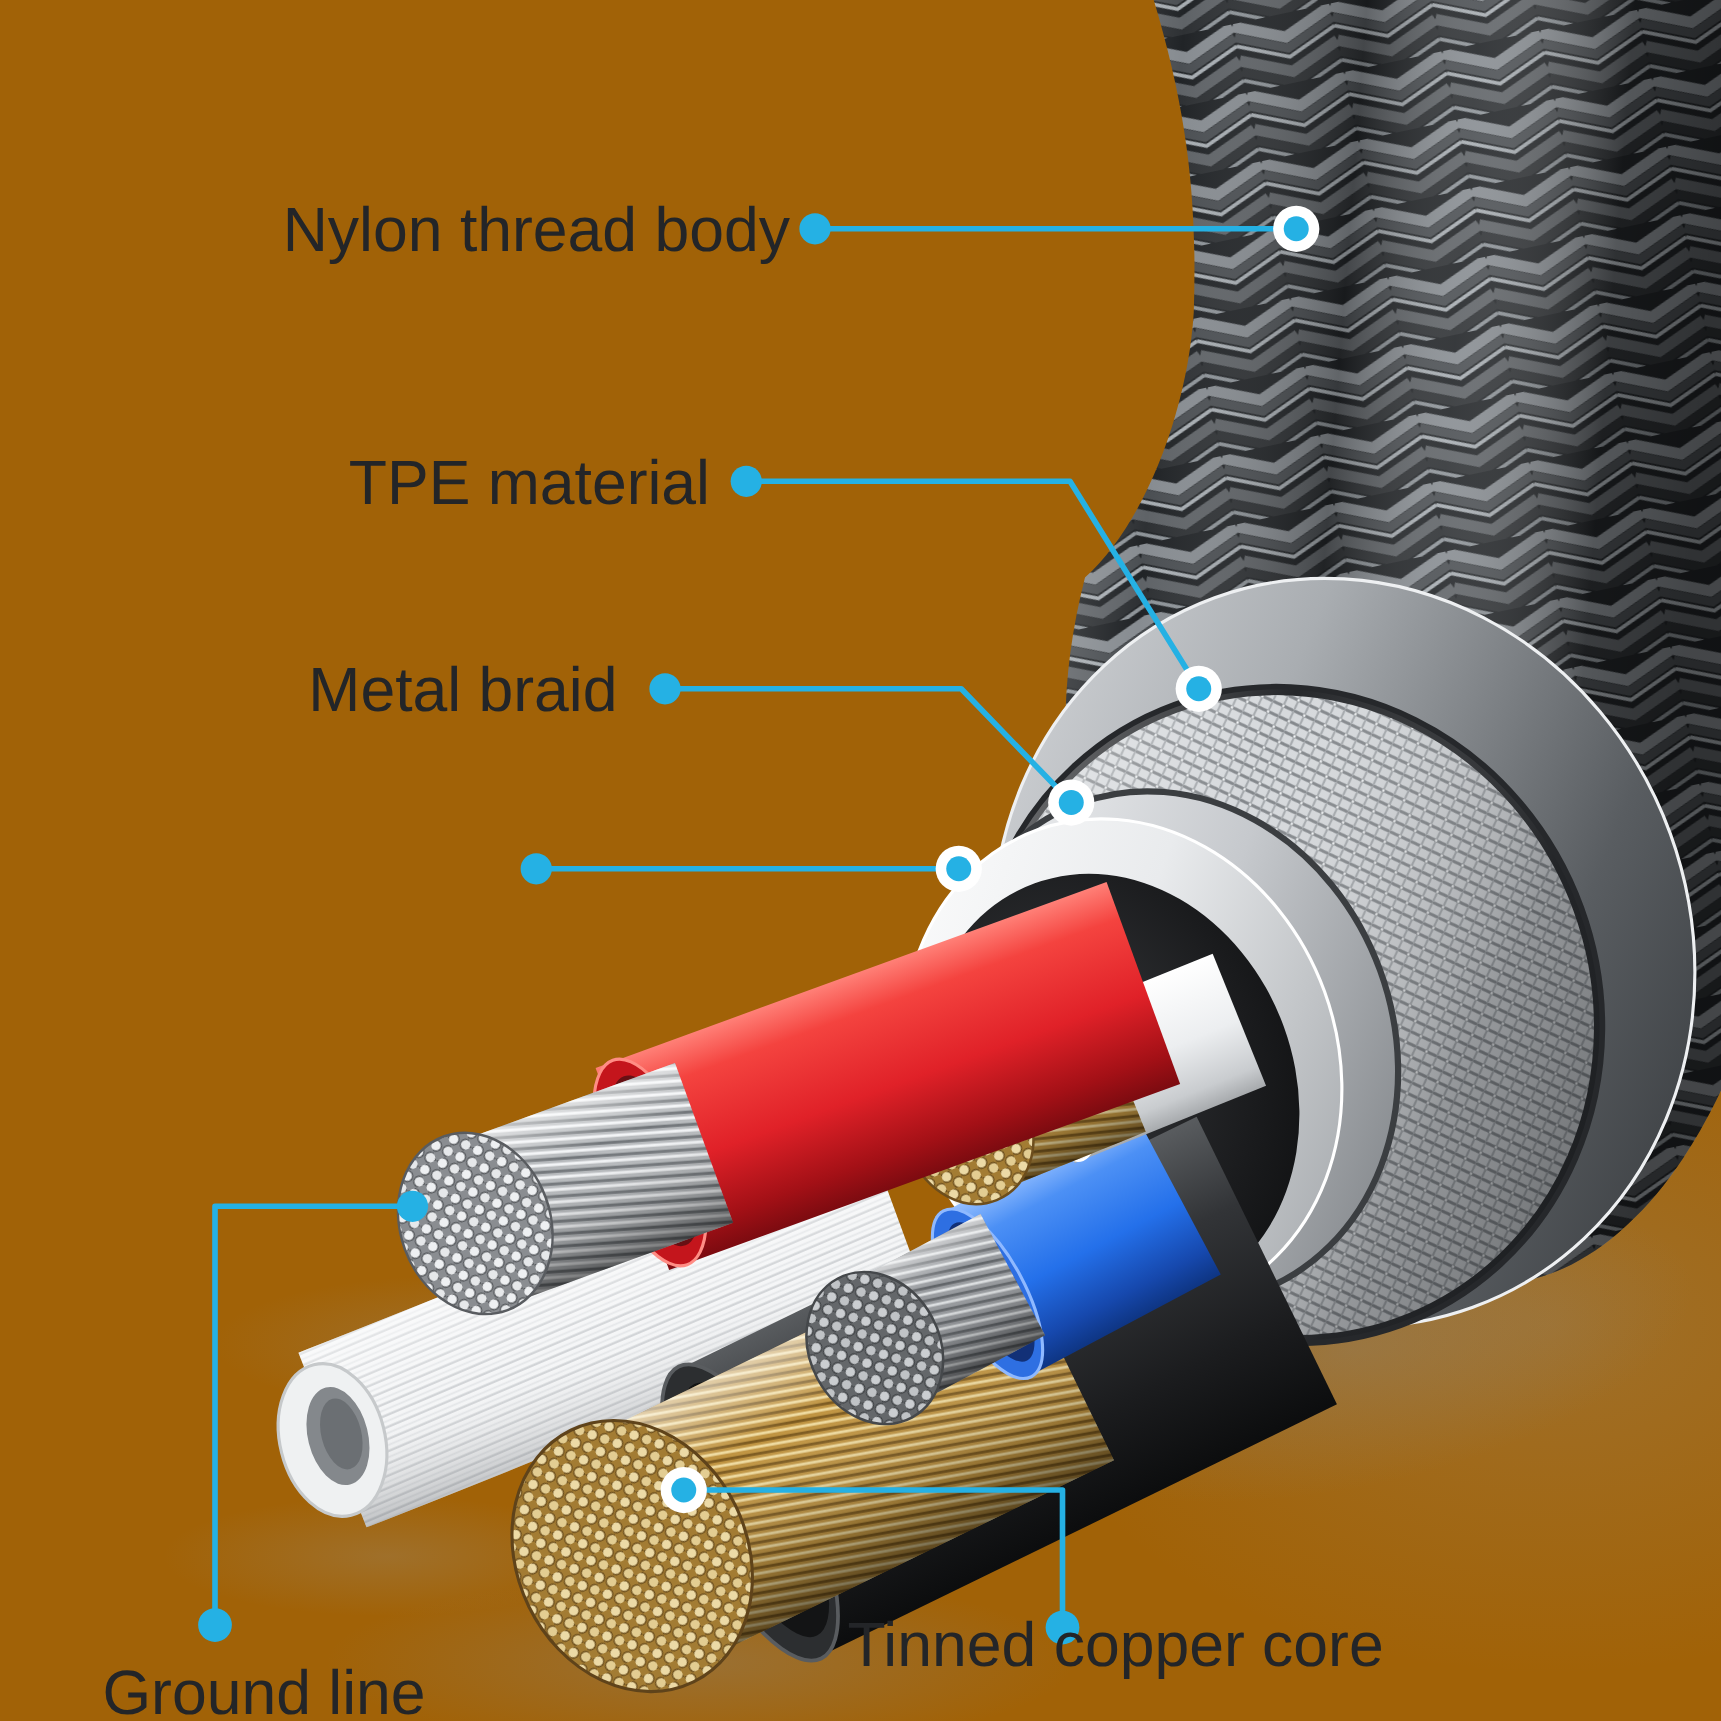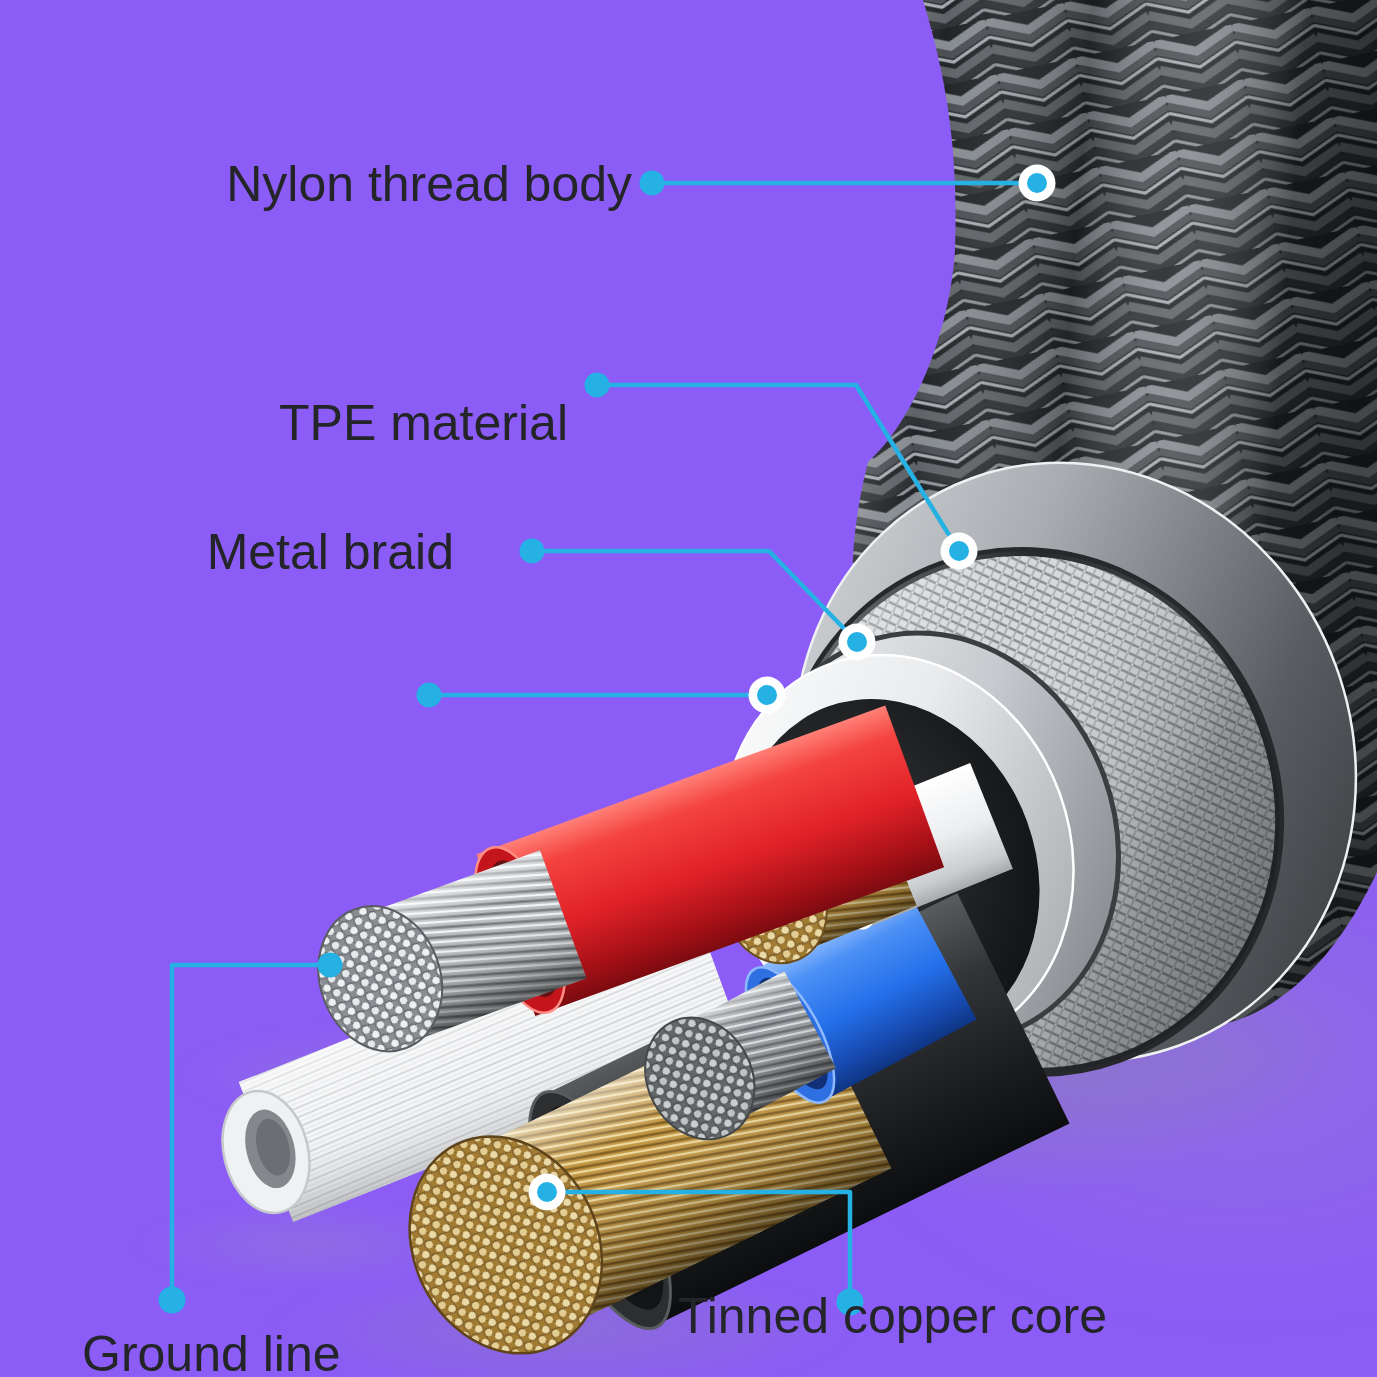--- a/index.html
+++ b/index.html
@@ -1,18 +1,18 @@
 <!DOCTYPE html>
 <html><head>
 <meta charset="utf-8">
 <style>
   html,body{margin:0;padding:0;background:#fff;}
   .stage{
     position:relative;width:1377px;height:1377px;overflow:hidden;
-    background:#8b5cf6;font-family:"Liberation Sans",sans-serif;
+    background:#a16207;font-family:"Liberation Sans",sans-serif;
   }
   .art{position:absolute;left:0;top:0;width:1377px;height:1377px;}
   .lbl{
     position:absolute;white-space:nowrap;
     font-size:50px;line-height:52px;font-weight:400;
     color:#232528;letter-spacing:0px;
   }
 </style>
 </head>
 <body>
@@ -297,17 +297,17 @@
           <circle cx="767" cy="695" r="10" fill="#25b1e4"></circle>
     </g>
     <g>
       <circle cx="547" cy="1192" r="18.5" fill="#ffffff"></circle>
           <circle cx="547" cy="1192" r="10" fill="#25b1e4"></circle>
     </g>
   </g>
 </svg>
 
 <div class="lbl" style="right:745px;top:158px;">Nylon thread body</div>
-<div class="lbl" style="right:809px;top:360px;margin-top:37px;">TPE material</div>
-<div class="lbl" style="right:923px;top:526px;">Metal braid</div>
+<div class="lbl" style="right:809px;top:360px;">TPE material</div>
+<div class="lbl" style="right:883px;top:526px;">Metal braid</div>
 <div class="lbl" style="left:82px;top:1316px;margin-top:12px;">Ground line</div>
 <div class="lbl" style="left:678px;top:1290px;">Tinned copper core</div>
 
 </div>
 </body></html>

